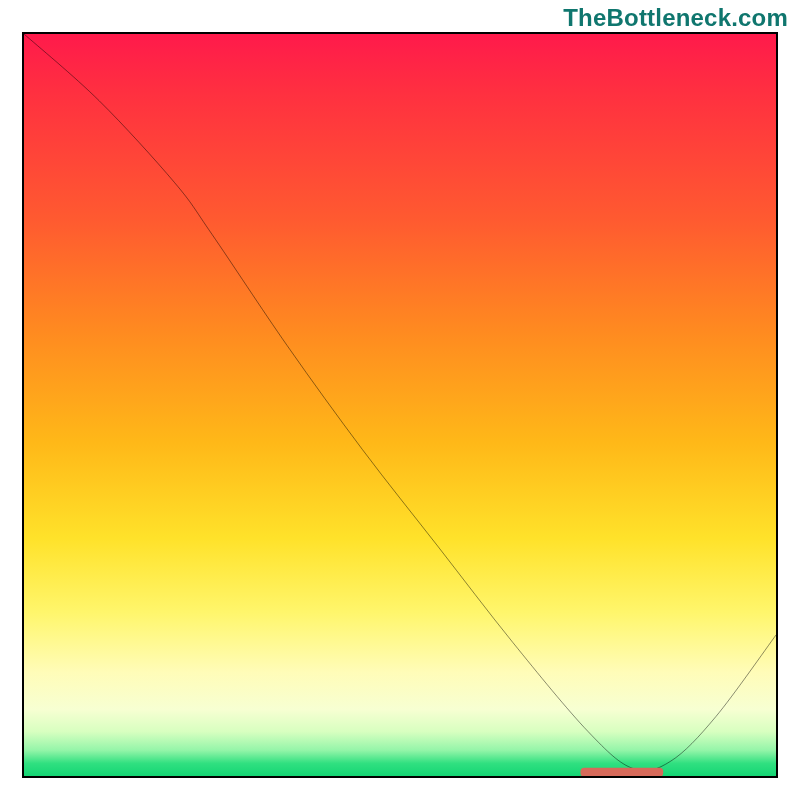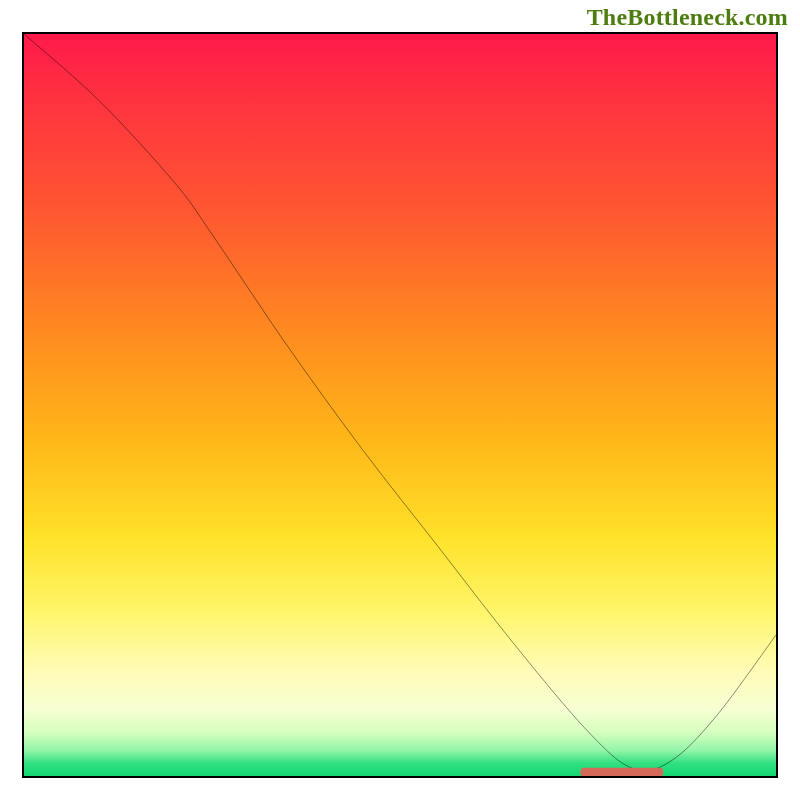--- a/index.html
+++ b/index.html
@@ -15,24 +15,23 @@
     position: relative;
     width: 800px;
     height: 800px;
   }
   .watermark {
     position: absolute;
     top: 4px;
     right: 12px;
     font-size: 24px;
     font-weight: 600;
-    color: #4d7c0f;
+    color: #0f766e;
     letter-spacing: 0.2px;
     z-index: 4;
-    font-family: Liberation Serif, serif;
   }
   .plot-frame {
     position: absolute;
     left: 22px;
     top: 32px;
     width: 756px;   
     height: 746px;  
     box-sizing: border-box;
     border: 2px solid #000;
     overflow: hidden;

